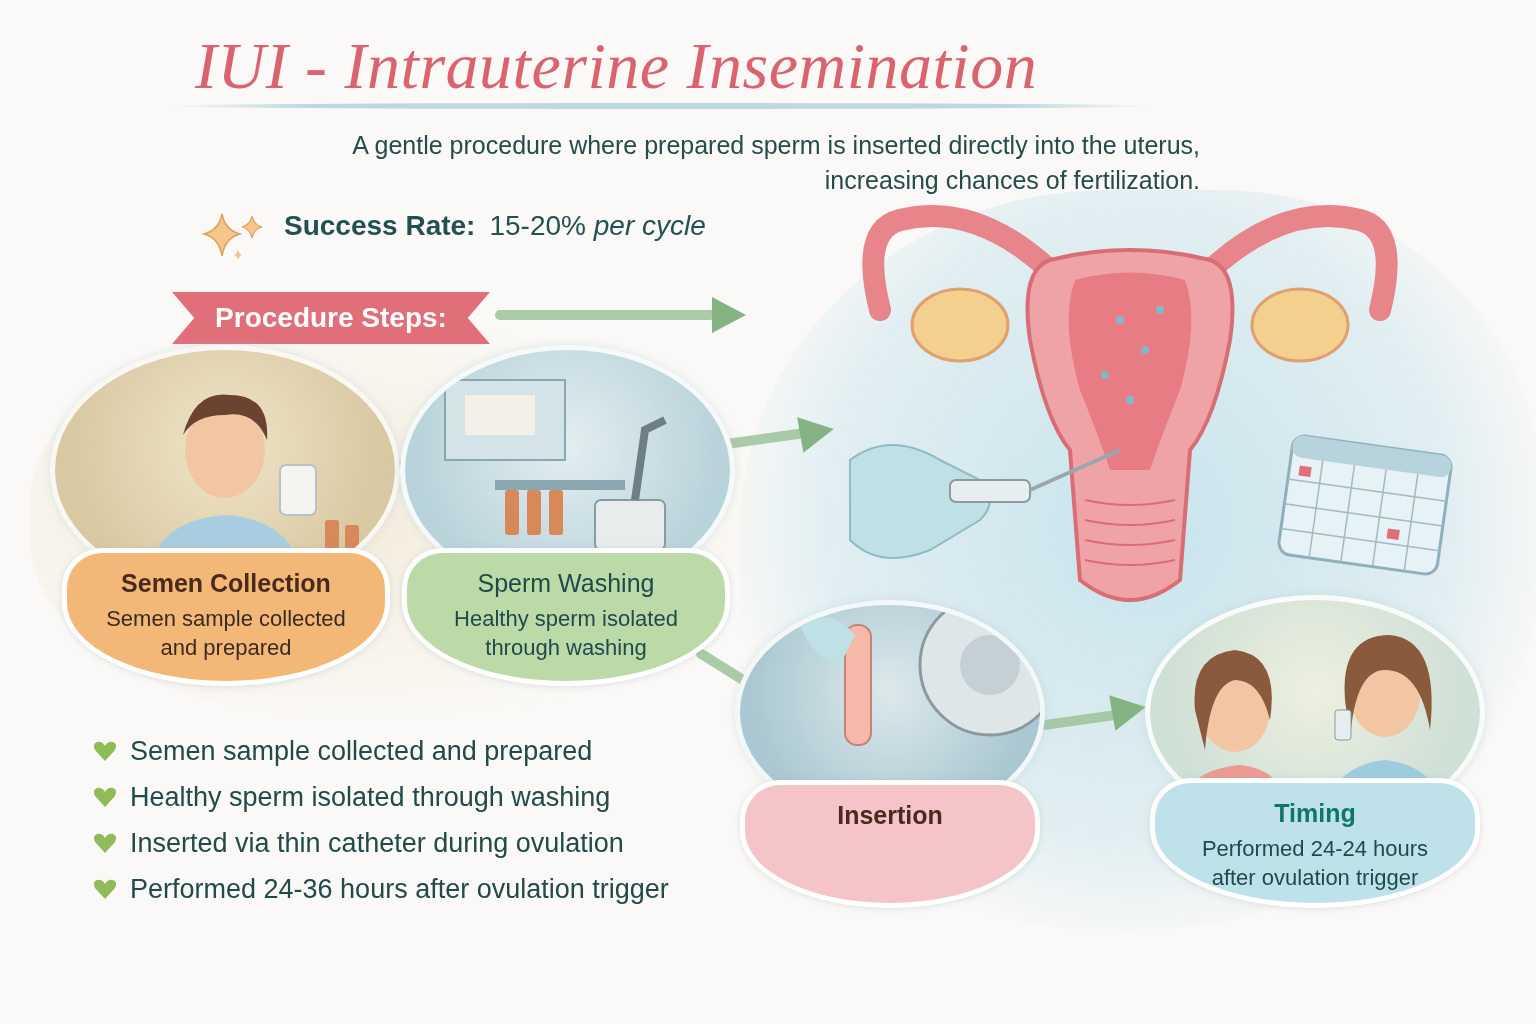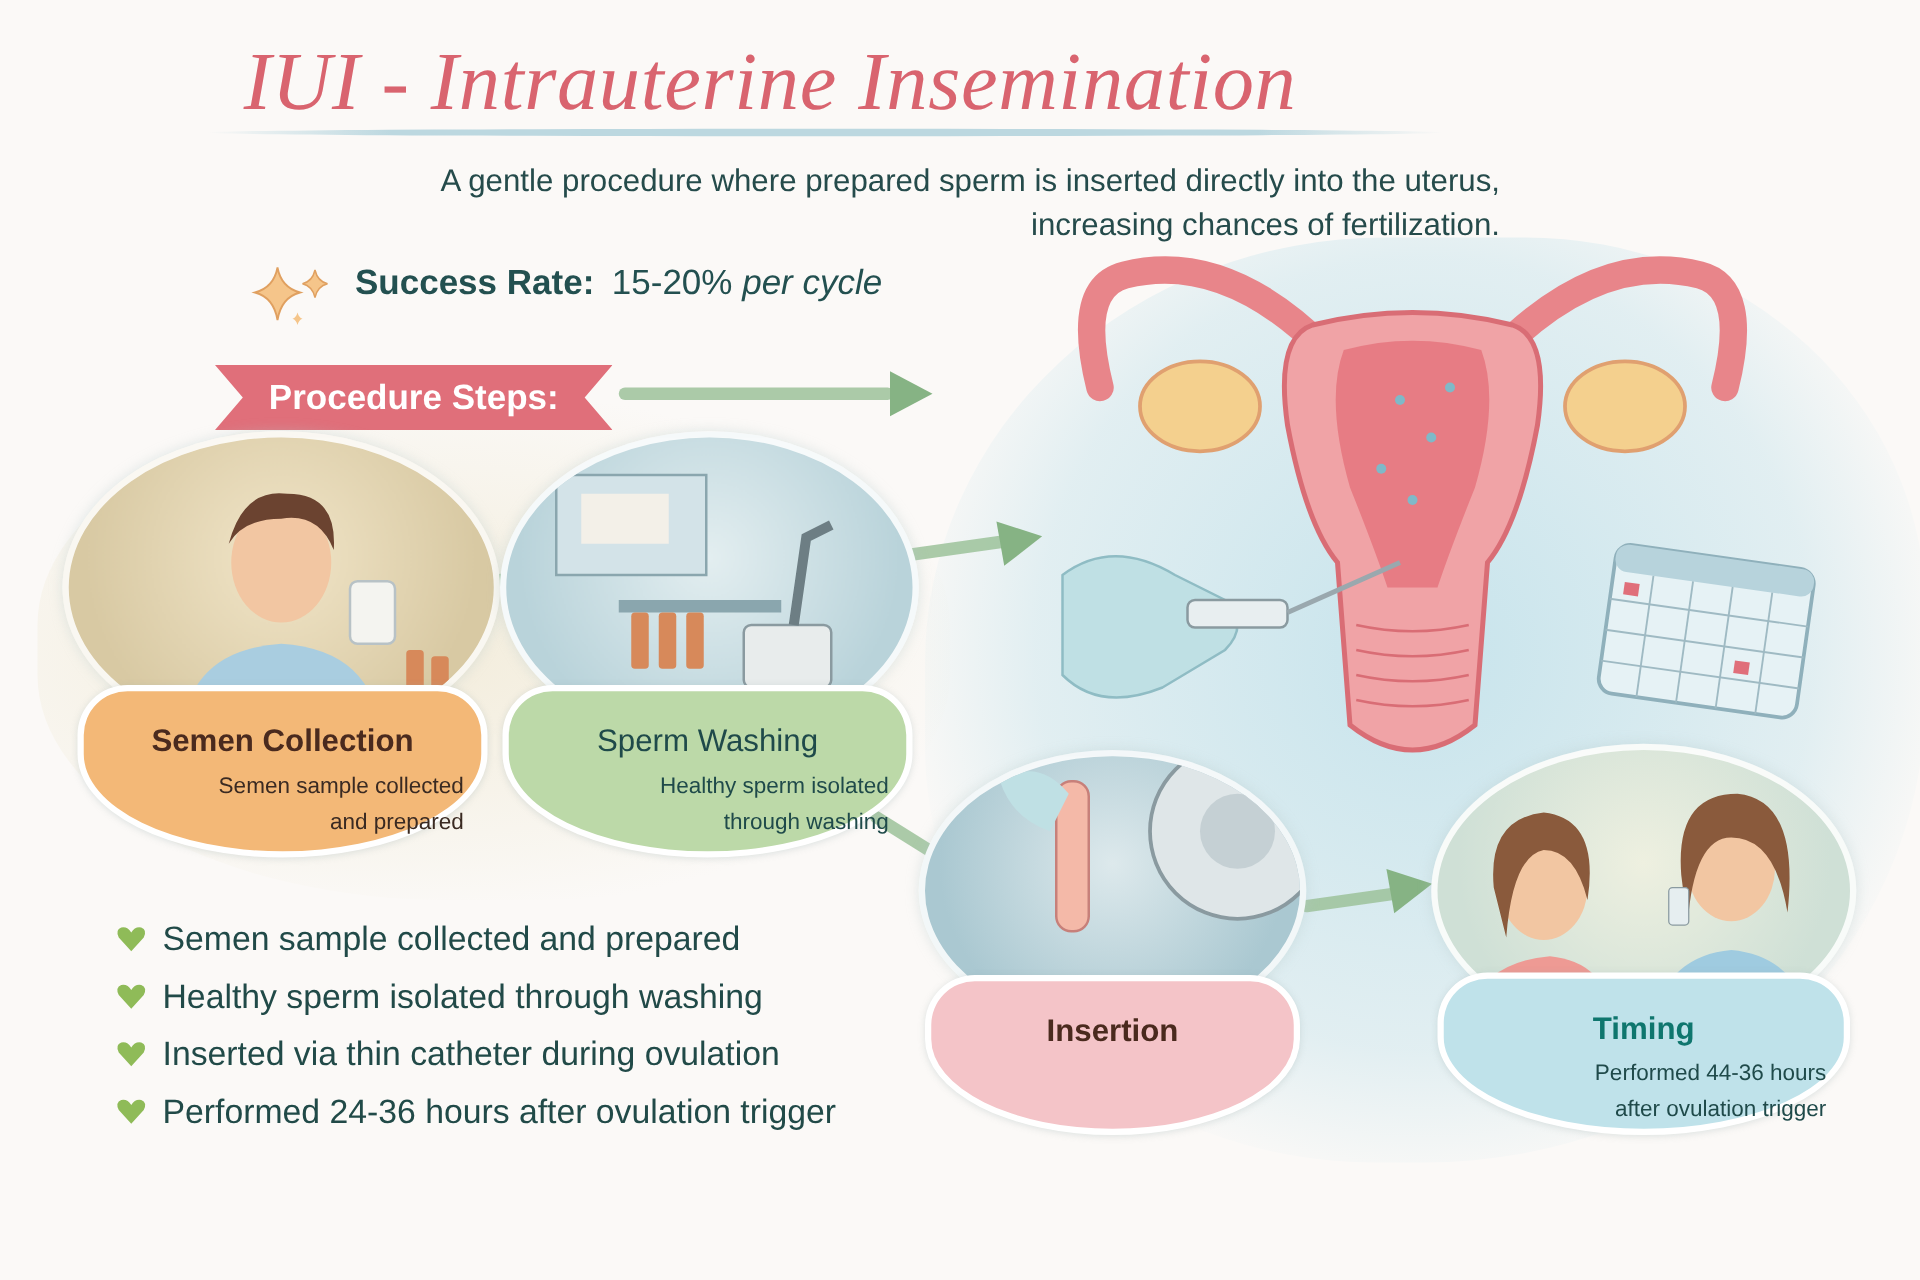--- a/index.html
+++ b/index.html
@@ -53,22 +53,22 @@
     left:30px; top:320px; width:730px; height:400px; border-radius:45%;
     background:radial-gradient(ellipse at 40% 50%, rgba(236,226,196,0.55), rgba(240,235,215,0.2) 60%, rgba(255,255,255,0) 75%);
   }
 
   
   .step-circle { border-radius:50%; overflow:hidden; border:5px solid rgba(255,255,255,0.85); box-shadow:0 0 10px rgba(180,200,200,0.4); }
   .step-card {
     border:5px solid #fff; border-radius:40px 40px 50% 50% / 40px 40px 60% 60%;
     text-align:center; box-shadow:0 1px 6px rgba(150,170,170,0.3);
   }
-  .step-card .h { font-size:25px; font-weight:bold; margin-top:26px; }
-  .step-card .d { font-size:18px; line-height:29px; margin-top:6px; padding:0 14px;text-align:right; }
+  .step-card .h { font-size:25px; font-weight:bold; margin-top:16px; }
+  .step-card .d { font-size:22px; line-height:29px; margin-top:6px; padding:0 14px; }
 
   
   .checklist { left:92px; top:728px; }
   .check-item { display:flex; align-items:center; gap:12px; height:46px; }
   .check-icon { width:26px; height:26px; }
   .check-item span { font-size:27px; color:#214a48; }
 </style>
 </head>
 <body>
 
@@ -216,21 +216,21 @@
     <path d="M45 110 Q40 55 85 50 Q130 55 120 120 Q110 80 85 80 Q60 85 55 150Z" fill="#8a5a3c"></path>
     <path d="M170 225 Q180 165 235 160 Q290 165 300 225Z" fill="#9fcbe0"></path>
     <ellipse cx="235" cy="95" rx="35" ry="42" fill="#f2c6a2"></ellipse>
     <path d="M195 100 Q190 35 240 35 Q290 40 280 130 Q270 70 235 70 Q205 70 200 140Z" fill="#8a5a3c"></path>
     <rect x="185" y="110" width="16" height="30" rx="3" fill="#e6eef0" stroke="#8a9aa0"></rect>
   </svg>
 </div>
 <div class="abs step-card" style="left:1150px;top:778px;width:320px;height:120px;background:#bfe2ea;">
   <div class="h" style="color:#0f766e;">Timing</div>
   <div class="d" style="color:#1f4a4a;">
-    <div>Performed 44-36 hours</div>
+    <div>Performed 24-24 hours</div>
       <div>after ovulation trigger</div>
   </div>
 </div>
 
 <div class="abs checklist">
   <div class="check-item">
     <svg class="check-icon" viewBox="0 0 26 26">
         <path d="M13 23 L3 12 Q0 6 5 4 Q10 3 13 8 Q16 3 21 4 Q26 6 23 12Z" fill="#8fbb58"></path>
       </svg>
     <span>Semen sample collected and prepared</span>

